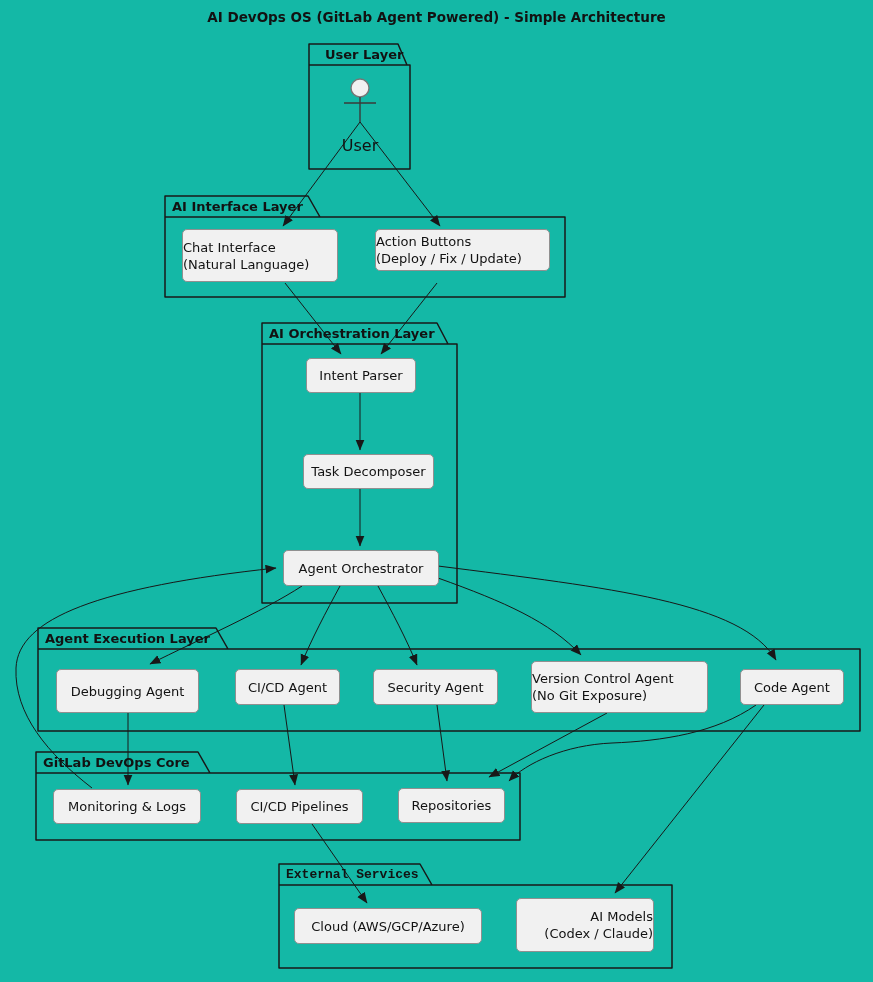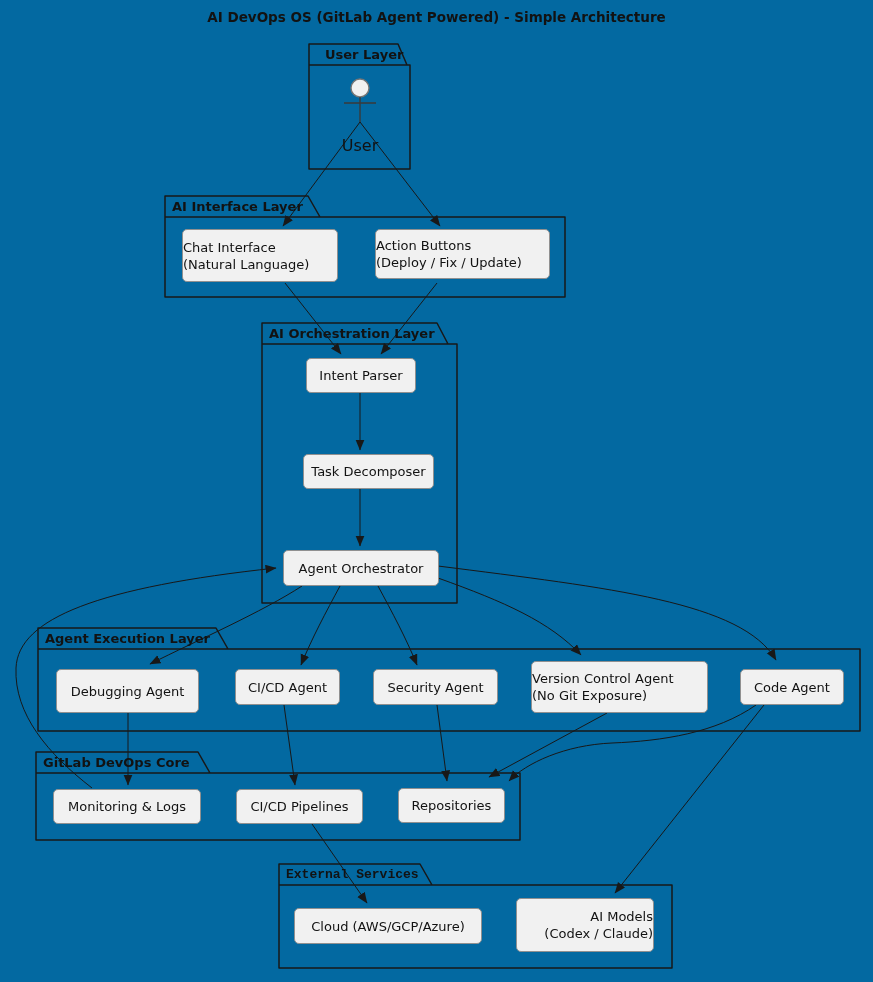--- a/index.html
+++ b/index.html
@@ -33,21 +33,21 @@
   }
   .node.ml{align-items:flex-start;}
   .actor-label{
     position:absolute;left:336px;top:136px;width:48px;text-align:center;
     font-size:16px;
   }
 </style>
 </head>
 <body>
 
-<div id="canvas" style="--node-fill: #f1f1f1; --node-border: #909090; --line: #181818; background: #0369a1;">
+<div id="canvas" style="--node-fill: #f1f1f1; --node-border: #909090; --line: #181818; background: #14b8a6;">
 
   <svg id="wires" width="873" height="982" viewBox="0 0 873 982">
     <defs>
       <marker id="arrowhead" markerWidth="12" markerHeight="10" refX="10.5" refY="4.5" orient="auto" markerUnits="userSpaceOnUse">
         <path d="M0 0 L11 4.5 L0 9 Z"></path>
       </marker>
     </defs>
 
     <g>
       <path class="pkg" d="M309 65 H410 V169 H309 Z M309 65 V44 H398 L407 65"></path>
@@ -94,21 +94,21 @@
   <div class="pkg-label" style="left:45px;top:628px;">Agent Execution Layer</div>
   <div class="pkg-label" style="left:43px;top:752px;">GitLab DevOps Core</div>
   <div class="pkg-label" style="left:286px;top:864px;font-family:Liberation Mono, monospace;">External Services</div>
 
   <div class="actor-label">User</div>
 
   <div class="node ml" style="left:182px;top:229px;width:156px;height:53px;">
     <span>Chat Interface</span>
     <span>(Natural Language)</span>
   </div>
-  <div class="node ml" style="left:375px;top:229px;width:175px;height:50px;text-align:center;">
+  <div class="node ml" style="left:375px;top:229px;width:175px;height:42px;text-align:center;">
     <span>Action Buttons</span>
     <span>(Deploy / Fix / Update)</span>
   </div>
   <div class="node" style="left:306px;top:358px;width:110px;height:35px;">
     <span>Intent Parser</span>
   </div>
   <div class="node" style="left:287px;top:454px;width:131px;height:35px;margin-left:16px;">
     <span>Task Decomposer</span>
   </div>
   <div class="node" style="left:283px;top:550px;width:156px;height:36px;">

